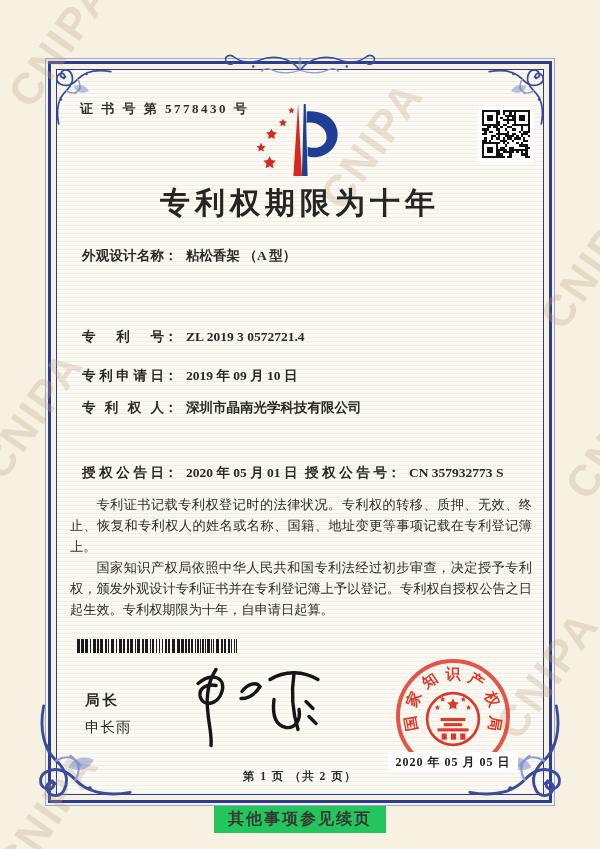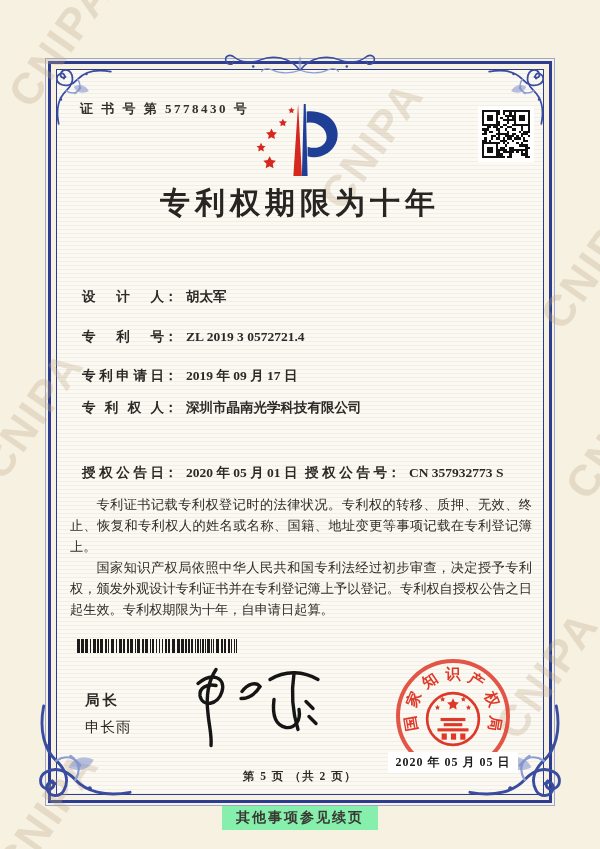--- a/index.html
+++ b/index.html
@@ -65,22 +65,22 @@
   .seal{position:absolute;left:396px;top:659px;width:114px;height:114px;border:4px solid rgba(221,47,30,.85);
         border-radius:50%;opacity:.95;}
   .seal .ringchar{position:absolute;left:50%;top:50%;font-size:15px;font-weight:700;color:#dd2f1e;}
   .emblem{position:absolute;left:50%;top:53%;transform:translate(-50%,-50%);}
   .sealdate{position:absolute;left:388px;top:752px;width:130px;height:21px;background:#fff;text-align:center;
             font-size:12px;font-weight:700;color:#1c1b1a;line-height:21px;letter-spacing:1px;}
 
   
   .pageinfo{position:absolute;left:0;right:0;top:769px;text-align:center;font-size:11.5px;
             font-weight:600;letter-spacing:1.5px;color:#2e2c28;}
-  .note{position:absolute;left:50%;top:806px;transform:translateX(-50%);background:#86efac;
-        padding:3px 14px;font-size:14px;font-weight:600;letter-spacing:2px;color:#3a3833;}
+  .note{position:absolute;left:50%;top:806px;transform:translateX(-50%);background:#22c55e;
+        padding:3px 14px;font-size:16px;font-weight:600;letter-spacing:2px;color:#3a3833;}
 </style>
 </head>
 <body>
 
 <div id="page">
 
   <div class="frame-outer"></div>
   <div class="frame-main"></div>
   <div class="frame-inner"></div>
 
@@ -400,28 +400,28 @@
         <rect x="9" y="20" width="1" height="1" fill="#111"></rect>
         <rect x="11" y="20" width="1" height="1" fill="#111"></rect>
         <rect x="12" y="20" width="1" height="1" fill="#111"></rect>
         <rect x="19" y="20" width="1" height="1" fill="#111"></rect>
         <rect x="20" y="20" width="1" height="1" fill="#111"></rect>
       </svg>
   </div>
 
   <div class="title">专利权期限为十年</div>
 
-  <div class="row r2">
-    <span class="lbl">设计人</span><span class="colon">：</span><span class="val">胡太军</span>
+  <div class="row r1">
+    <span class="lbl">外观设计名称</span><span class="colon">：</span><span class="val">粘松香架 （A 型）</span>
   </div>
   <div class="row r3">
     <span class="lbl">专利号</span><span class="colon">：</span><span class="val">ZL 2019 3 0572721.4</span>
   </div>
   <div class="row r4">
-    <span class="lbl">专利申请日</span><span class="colon">：</span><span class="val">2019 年 09 月 17 日</span>
+    <span class="lbl">专利申请日</span><span class="colon">：</span><span class="val">2019 年 09 月 10 日</span>
   </div>
   <div class="row r5">
     <span class="lbl">专利权人</span><span class="colon">：</span><span class="val">深圳市晶南光学科技有限公司</span>
   </div>
   <div class="row r7">
     <span class="lbl">授权公告日</span><span class="colon">：</span><span class="val">2020 年 05 月 01 日</span>
     <span class="pair2">
       <span class="lbl">授权公告号</span><span class="colon">：</span><span class="val">CN 357932773 S</span>
     </span>
   </div>
@@ -465,16 +465,16 @@
   <span class="ringchar" style="transform: translate(-50%, -50%) rotate(-100deg) translateY(-42px);">国</span>
       <span class="ringchar" style="transform: translate(-50%, -50%) rotate(-66.6667deg) translateY(-42px);">家</span>
       <span class="ringchar" style="transform: translate(-50%, -50%) rotate(-33.3333deg) translateY(-42px);">知</span>
       <span class="ringchar" style="transform: translate(-50%, -50%) rotate(0deg) translateY(-42px);">识</span>
       <span class="ringchar" style="transform: translate(-50%, -50%) rotate(33.3333deg) translateY(-42px);">产</span>
       <span class="ringchar" style="transform: translate(-50%, -50%) rotate(66.6667deg) translateY(-42px);">权</span>
       <span class="ringchar" style="transform: translate(-50%, -50%) rotate(100deg) translateY(-42px);">局</span>
     </div>
   <div class="sealdate">2020 年 05 月 05 日</div>
 
-  <div class="pageinfo">第 5 页 （共 2 页）</div>
+  <div class="pageinfo">第 1 页 （共 2 页）</div>
   <div class="note">其他事项参见续页</div>
 
 </div>
 
 </body></html>

